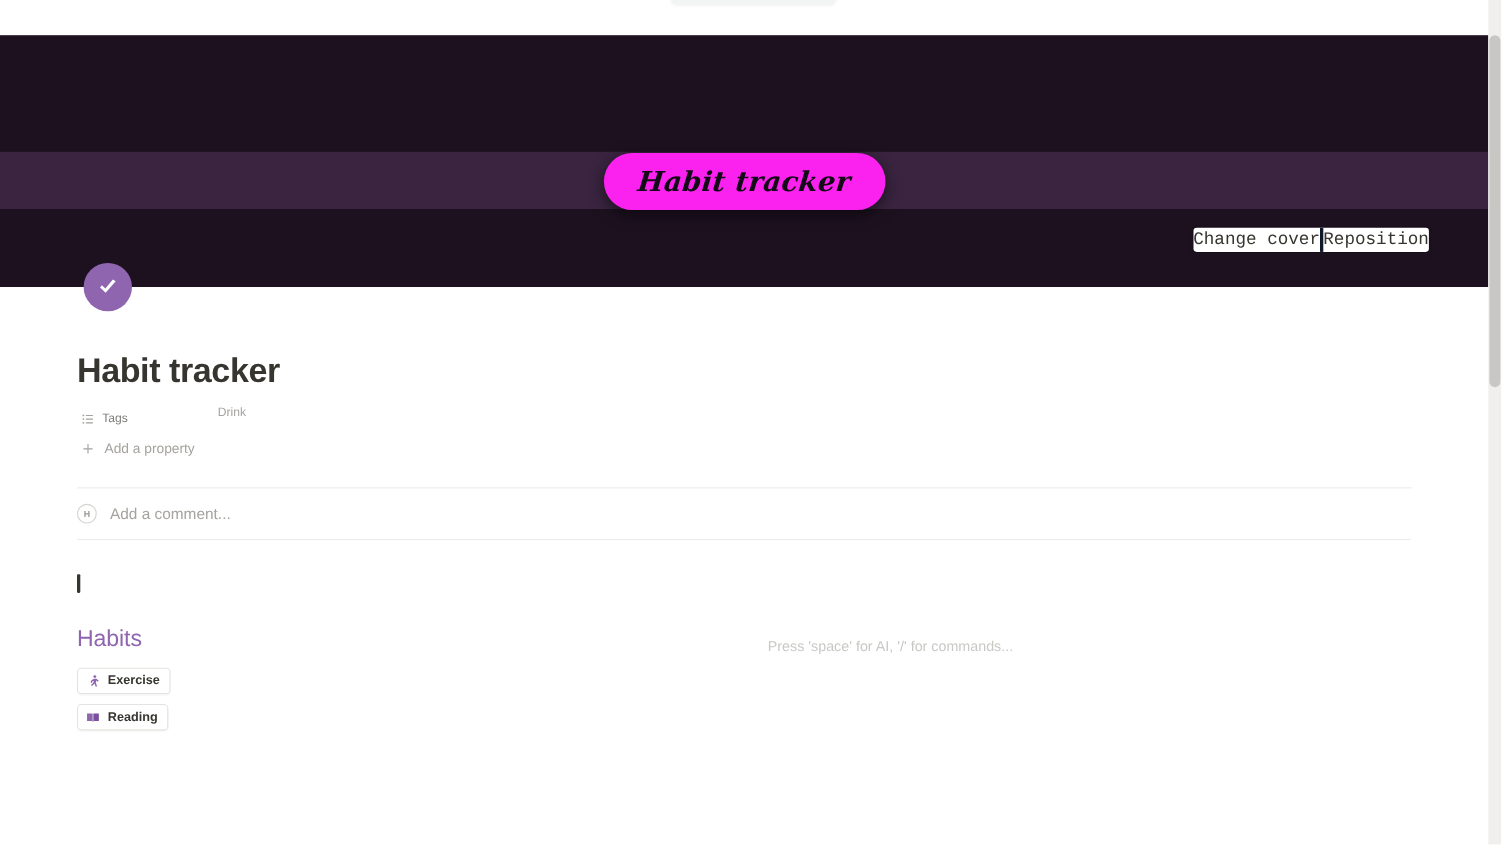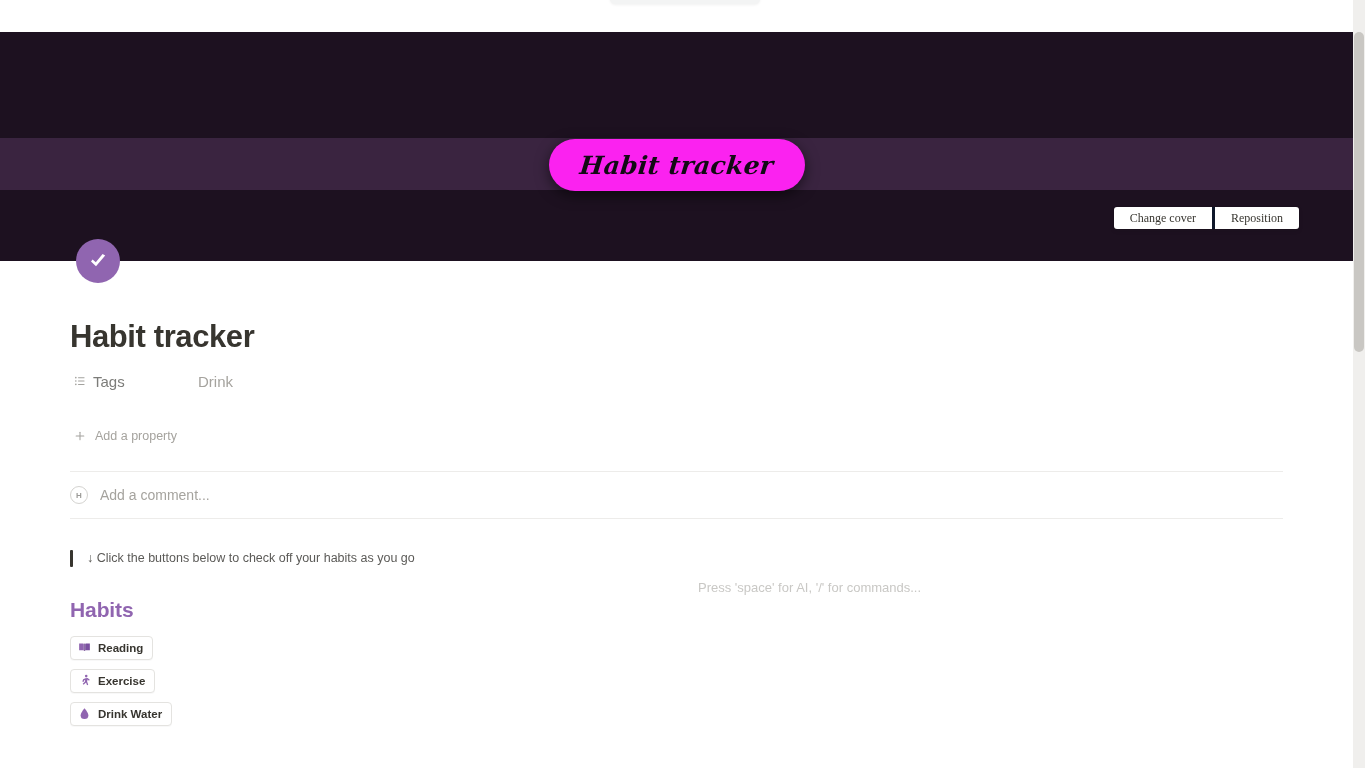--- a/index.html
+++ b/index.html
@@ -90,24 +90,24 @@
     display: flex;
     background: #ffffff;
     border-radius: 3px;
     box-shadow: 0 0 0 1px rgba(15,15,15,0.08), 0 2px 4px rgba(15,15,15,0.10);
     overflow: hidden;
     z-index: 6;
   }
   .cover-actions button {
     border: 0;
     background: transparent;
-    font-family: Liberation Serif, serif;
-    font-size: 12px;
+    font-family: Liberation Mono, monospace;
+    font-size: 16px;
     color: #37352f;
-    padding: 4px 16px;
+    padding: 4px 0;
     cursor: pointer;
     white-space: nowrap;
     line-height: 14px;
   }
   .cover-actions button + button { border-left: 3px solid #0f172a; }
 
   
   .page {
     position: absolute;
     left: 0;
@@ -145,23 +145,22 @@
     color: #37352f;
     letter-spacing: -0.4px;
     padding-top: 57px;
     line-height: 1.2;
   }
 
   
   .props { margin-top: 12px; }
   .prop-row {
     display: flex;
-    align-items: center;
     height: 28px;
-    font-size: 15px;
+    font-size: 11px;
     color: #91918e;
   }
   .prop-name {
     display: flex;
     align-items: center;
     gap: 7px;
     width: 122px;
     color: #7c7c79;
     border-radius: 3px;
     padding: 2px 4px;
@@ -179,21 +178,20 @@
     display: flex;
     align-items: center;
     gap: 9px;
     height: 26px;
     font-size: 12.5px;
     color: #a5a39e;
     cursor: pointer;
     padding: 0 4px;
     border-radius: 3px;
     width: fit-content;
-    margin-top: 28px;
   }
 
   
   .comment-row {
     display: flex;
     align-items: center;
     gap: 12px;
     margin-top: 22px;
     padding-bottom: 14px;
     border-bottom: 1px solid #edecea;
@@ -231,21 +229,21 @@
     background: #37352f;
     border-radius: 1px;
     flex: 0 0 auto;
     margin-top: 1px;
   }
 
   
   .h-habits {
     margin-top: 30px;
     font-size: 21px;
-    font-weight: 700;
+    font-weight: 400;
     color: #9065b0;
     letter-spacing: -0.1px;
   }
 
   
   .habit-list { margin-top: 14px; }
   .habit-btn {
     display: inline-flex;
     align-items: center;
     gap: 7px;
@@ -364,63 +362,52 @@
         </div>
       </div>
 
       <div class="comment-row">
         <div class="avatar">H</div>
         <span class="comment-placeholder">Add a comment...</span>
       </div>
 
       <div class="quote">
         <div class="quote-bar"></div>
-        <div>↓ Click the buttons below to check off your habits as you go</div>
       </div>
 
       <h2 class="h-habits">Habits</h2>
 
       <div class="habit-list">
+
+        <div class="habit-row">
+          <button class="habit-btn">
+            <span class="habit-emoji">
+              <svg width="13" height="13" viewBox="0 0 16 16" aria-hidden="true">
+                <circle cx="10.1" cy="2.6" r="1.6" fill="#9065b0"></circle>
+                <path d="M9.2 5.1 6.3 6.6l-1 2.6 1.5.5.7-1.8 1.4-.7-.5 2.3-2.6 2.6 1.1 1.1 3-2.8 1.2 3.4 1.5-.5-1.4-4.1.6-2.3 1.7 1.5 1-1.2-2.6-2.3z" fill="#9065b0"></path>
+              </svg>
+            </span>
+            <span>Exercise</span>
+          </button>
+        </div>
 
         <div class="habit-row">
           <button class="habit-btn">
             <span class="habit-emoji">
               <svg width="13" height="13" viewBox="0 0 16 16" aria-hidden="true">
                 <path d="M1.4 3.2h5.1c.4 0 .7.3.7.7v8.4c0-.5-.3-.8-.7-.8H1.4V3.2z" fill="#9065b0"></path>
                 <path d="M14.6 3.2H9.5c-.4 0-.7.3-.7.7v8.4c0-.5.3-.8.7-.8h5.1V3.2z" fill="#7a4fa0"></path>
                 <rect x="7.6" y="3.2" width="0.9" height="9.1" fill="#5f3b80"></rect>
               </svg>
             </span>
             <span>Reading</span>
           </button>
         </div>
 
-        <div class="habit-row">
-          <button class="habit-btn">
-            <span class="habit-emoji">
-              <svg width="13" height="13" viewBox="0 0 16 16" aria-hidden="true">
-                <circle cx="10.1" cy="2.6" r="1.6" fill="#9065b0"></circle>
-                <path d="M9.2 5.1 6.3 6.6l-1 2.6 1.5.5.7-1.8 1.4-.7-.5 2.3-2.6 2.6 1.1 1.1 3-2.8 1.2 3.4 1.5-.5-1.4-4.1.6-2.3 1.7 1.5 1-1.2-2.6-2.3z" fill="#9065b0"></path>
-              </svg>
-            </span>
-            <span>Exercise</span>
-          </button>
-        </div>
-
-
-        <div class="habit-row">
-          <button class="habit-btn">
-            <span class="habit-emoji">
-              <svg width="11" height="13" viewBox="0 0 14 16" aria-hidden="true">
-                <path d="M7 1.2C7 1.2 2.1 7 2.1 10.1a4.9 4.9 0 0 0 9.8 0C11.9 7 7 1.2 7 1.2z" fill="#9065b0"></path>
-              </svg>
-            </span>
-            <span>Drink Water</span>
-          </button>
-        </div>
+
       </div>
 
     </div>
   </div>
 
   <div class="ai-hint">Press 'space' for AI, '/' for commands...</div>
 
   <div class="scrollbar-track">
     <div class="scrollbar-thumb"></div>
   </div>

